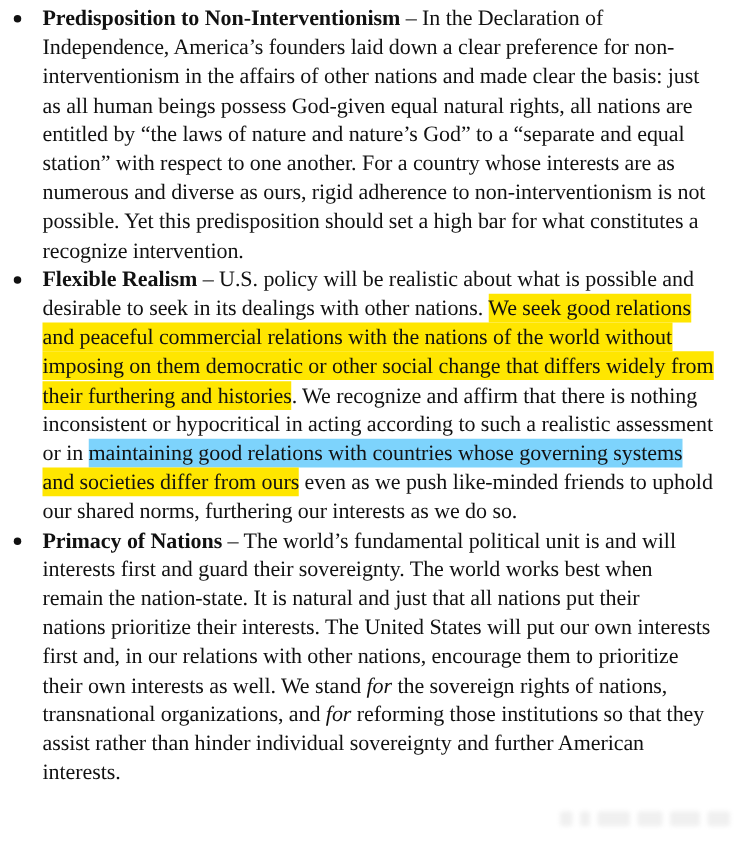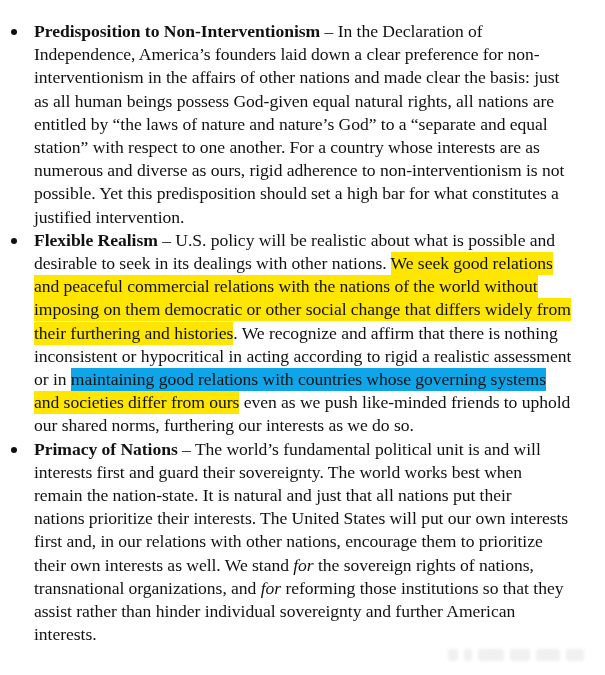--- a/index.html
+++ b/index.html
@@ -11,21 +11,21 @@
       width: 605px;
       height: 675px;
       overflow: hidden;
       position: relative;
       font-family: "Liberation Serif", "DejaVu Serif", serif;
       color: #111111;
     }
     .doc {
       position: absolute;
       left: 0;
-      top: 20px;
+      top: 3px;
       width: 605px;
     }
     ul.bullets {
       list-style: none;
       margin: 0;
       padding: 0;
     }
     li.item {
       position: relative;
       padding-left: 34px;
@@ -85,32 +85,32 @@
     <li class="item">
       <span class="bullet"></span>
       <span class="ln"><span class="term">Predisposition to Non-Interventionism</span><span> – </span><span>In the Declaration of</span></span>
       <span class="ln">Independence, America’s founders laid down a clear preference for non-</span>
       <span class="ln">interventionism in the affairs of other nations and made clear the basis: just</span>
       <span class="ln">as all human beings possess God-given equal natural rights, all nations are</span>
       <span class="ln">entitled by “the laws of nature and nature’s God” to a “separate and equal</span>
       <span class="ln">station” with respect to one another. For a country whose interests are as</span>
       <span class="ln">numerous and diverse as ours, rigid adherence to non-interventionism is not</span>
       <span class="ln">possible. Yet this predisposition should set a high bar for what constitutes a</span>
-      <span class="ln">justified intervention.</span>
+      <span class="ln">recognize intervention.</span>
     </li>
 
     <li class="item">
       <span class="bullet"></span>
       <span class="ln"><span class="term">Flexible Realism</span><span> – </span><span>U.S. policy will be realistic about what is possible and</span></span>
       <span class="ln"><span>desirable to seek in its dealings with other nations. </span><span class="hl" style="background: rgb(255, 230, 0); margin-top: 44px;">We seek good relations</span></span>
       <span class="ln"><span class="hl" style="background: rgb(255, 230, 0); margin-top: 12px;">and peaceful commercial relations with the nations of the world without</span></span>
       <span class="ln"><span class="hl" style="background: rgb(255, 230, 0); text-align: right;">imposing on them democratic or other social change that differs widely from</span></span>
       <span class="ln"><span class="hl" style="background: rgb(255, 230, 0);">their furthering and histories</span><span>. We recognize and affirm that there is nothing</span></span>
-      <span class="ln">inconsistent or hypocritical in acting according to rigid a realistic assessment</span>
-      <span class="ln"><span>or in </span><span class="hl" style="background: #0ea5e9;">maintaining good relations with countries whose governing systems</span></span>
+      <span class="ln">inconsistent or hypocritical in acting according to such a realistic assessment</span>
+      <span class="ln"><span>or in </span><span class="hl" style="background: #7dd3fc;">maintaining good relations with countries whose governing systems</span></span>
       <span class="ln"><span class="hl" style="background: rgb(255, 230, 0);">and societies differ from ours</span><span> even as we push like-minded friends to uphold</span></span>
       <span class="ln">our shared norms, furthering our interests as we do so.</span>
     </li>
 
     <li class="item">
       <span class="bullet"></span>
       <span class="ln"><span class="term">Primacy of Nations</span><span> – </span><span>The world’s fundamental political unit is and will</span></span>
       <span class="ln">interests first and guard their sovereignty. The world works best when</span>
       <span class="ln">remain the nation-state. It is natural and just that all nations put their</span>
       <span class="ln">nations prioritize their interests. The United States will put our own interests</span>

